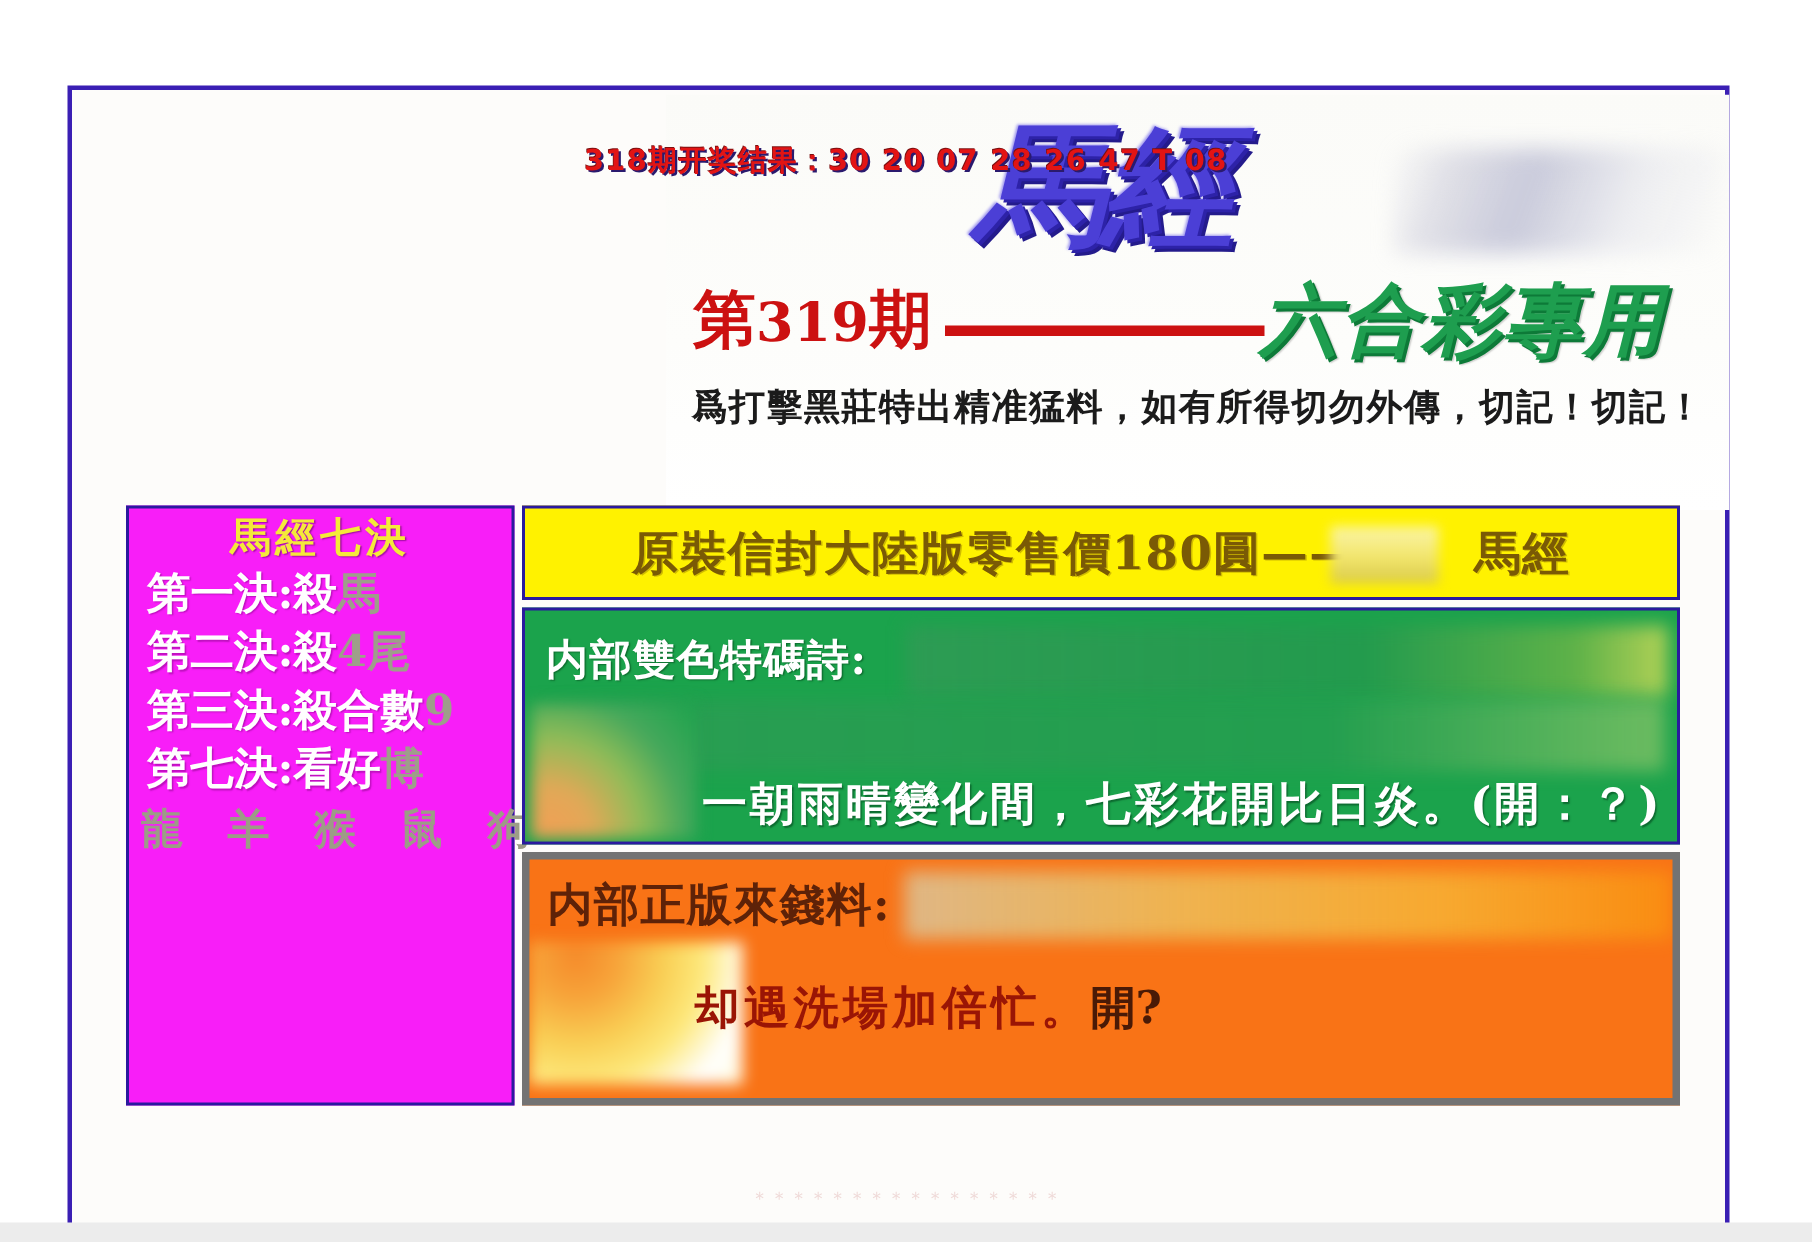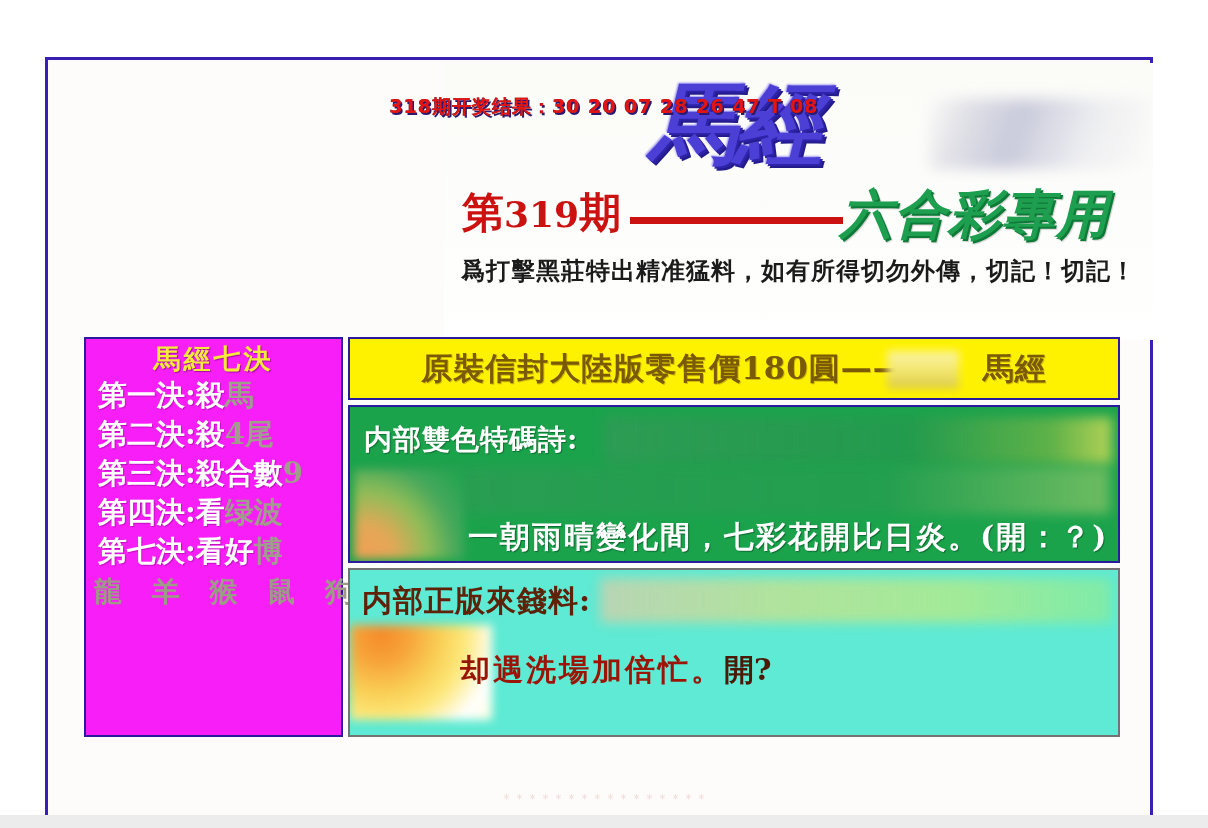--- a/index.html
+++ b/index.html
@@ -286,22 +286,22 @@
     line-height:36px;
     color:#ffffff;
     letter-spacing:2px;
     white-space:nowrap;
     text-shadow:1px 1px 1px rgba(0,60,25,.55);
   }
 
   
   #yellow-panel{
     flex:1;
-    background:#5eead4;
-    border:2px solid #737373;
+    background:#f97316;
+    border:5px solid #737373;
     box-sizing:border-box;
     position:relative;
     overflow:hidden;
   }
   #yellow-label{
     position:absolute;
     left:12px; top:13px;
     font-family:"DejaVu Serif","Liberation Serif",serif;
     font-weight:bold;
     font-size:30px;
@@ -390,21 +390,20 @@
   </div>
 
   <div id="body-area">
 
     <div id="left-col">
       <div id="left-title">馬經七決</div>
 
       <div class="rule-line"><span>第一決:殺</span><span class="hidden-val">馬</span></div>
       <div class="rule-line"><span>第二決:殺</span><span class="hidden-val">4尾</span></div>
       <div class="rule-line"><span>第三決:殺合數</span><span class="hidden-val">9</span></div>
-      <div class="rule-line"><span>第四決:看</span><span class="hidden-val">绿波</span></div>
       <div class="rule-line"><span>第七決:看好</span><span class="hidden-val">博</span></div>
 
       <div id="zodiac-row">龍 羊 猴 鼠 狗</div>
     </div>
 
     <div id="right-col">
 
       <div id="price-banner">
         <div id="price-text"><span>原裝信封大陸版零售價180圓——</span><span style="display:inline-block;width:78px"></span><span>馬經</span></div>
         <div id="price-blur"></div>

